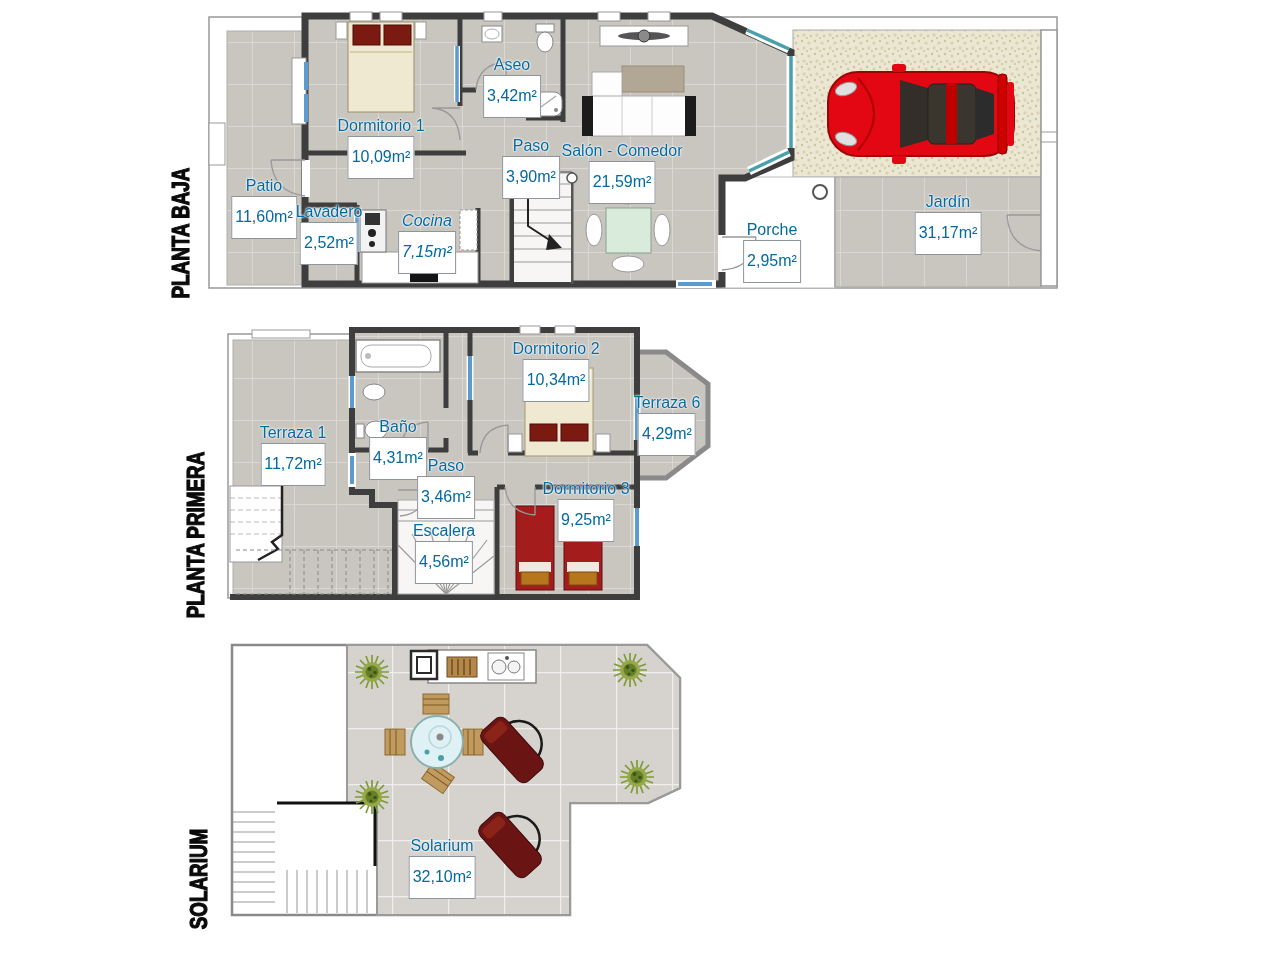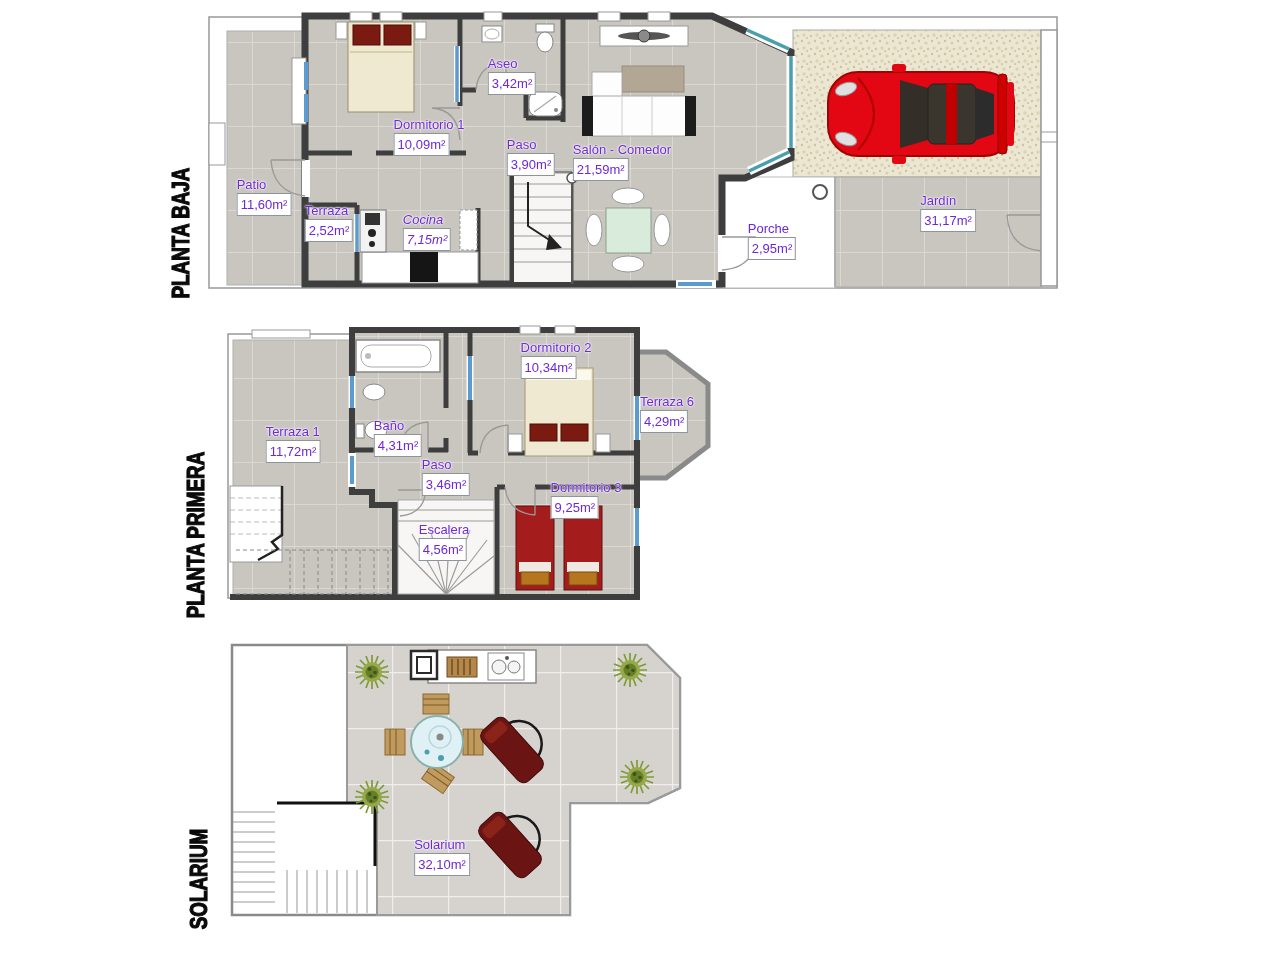--- a/index.html
+++ b/index.html
@@ -1,24 +1,24 @@
 <!DOCTYPE html>
 <html><head>
 <meta charset="utf-8">
 <style>
   html,body{margin:0;padding:0;background:#fff;}
   .canvas{position:relative;width:1280px;height:960px;background:#fff;overflow:hidden;
           font-family:"Liberation Sans",sans-serif;}
   .plan-svg{position:absolute;left:0;top:0;}
-  .room-label{position:absolute;transform:translateX(-50%);text-align:left;
-              font-size:13px;line-height:1.05;color:#6d28d9;z-index:5;}
+  .room-label{position:absolute;transform:translateX(-50%);text-align:center;
+              font-size:16px;line-height:1.05;color:#0369a1;z-index:5;}
   .room-name{white-space:nowrap;font-weight:400;
              text-shadow:0 0 2px #fff,0 0 3px #fff,0 0 1px #fff;}
   .room-area{display:inline-block;background:#fff;border:1px solid #8d949c;
-             padding:4px 3px;margin-top:1px;white-space:nowrap;}
+             padding:12px 3px;margin-top:1px;white-space:nowrap;}
   .floor-title{position:absolute;font-weight:700;font-size:23px;color:#0a0a0a;
                white-space:nowrap;z-index:6;-webkit-text-stroke:1.2px #0a0a0a;
                transform:translate(-50%,-50%) rotate(-90deg) scaleX(0.82);}
 </style>
 </head>
 <body>
 
 <div class="canvas">
 
 <svg class="plan-svg" width="1280" height="960" viewBox="0 0 1280 960">
@@ -407,42 +407,42 @@
     <use href="#plant" transform="translate(630,670)"></use>
     <use href="#plant" transform="translate(637,777)"></use>
     <use href="#plant" transform="translate(372,797)"></use>
   </g>
 </svg>
 
 <div class="floor-title" style="left:181px;top:233px;">PLANTA BAJA</div>
 <div class="floor-title" style="left:196px;top:535px;">PLANTA PRIMERA</div>
 <div class="floor-title" style="left:199px;top:879px;">SOLARIUM</div>
 
-<div class="room-label" style="left:381px;top:118px;margin-left:48px;">
+<div class="room-label" style="left:381px;top:118px;">
   <div class="room-name">Dormitorio 1</div>
   <div class="room-area">10,09m²</div>
 </div>
 <div class="room-label" style="left:512px;top:57px;">
   <div class="room-name">Aseo</div>
   <div class="room-area">3,42m²</div>
 </div>
 <div class="room-label" style="left:531px;top:138px;">
   <div class="room-name">Paso</div>
   <div class="room-area">3,90m²</div>
 </div>
 <div class="room-label" style="left:622px;top:143px;">
   <div class="room-name">Salón - Comedor</div>
   <div class="room-area">21,59m²</div>
 </div>
 <div class="room-label" style="left:264px;top:178px;">
   <div class="room-name">Patio</div>
   <div class="room-area">11,60m²</div>
 </div>
 <div class="room-label" style="left:329px;top:204px;">
-  <div class="room-name">Terraza</div>
+  <div class="room-name">Lavadero</div>
   <div class="room-area">2,52m²</div>
 </div>
 <div class="room-label" style="left:427px;top:213px;font-style:italic;">
   <div class="room-name">Cocina</div>
   <div class="room-area">7,15m²</div>
 </div>
 <div class="room-label" style="left:772px;top:222px;">
   <div class="room-name">Porche</div>
   <div class="room-area">2,95m²</div>
 </div>

